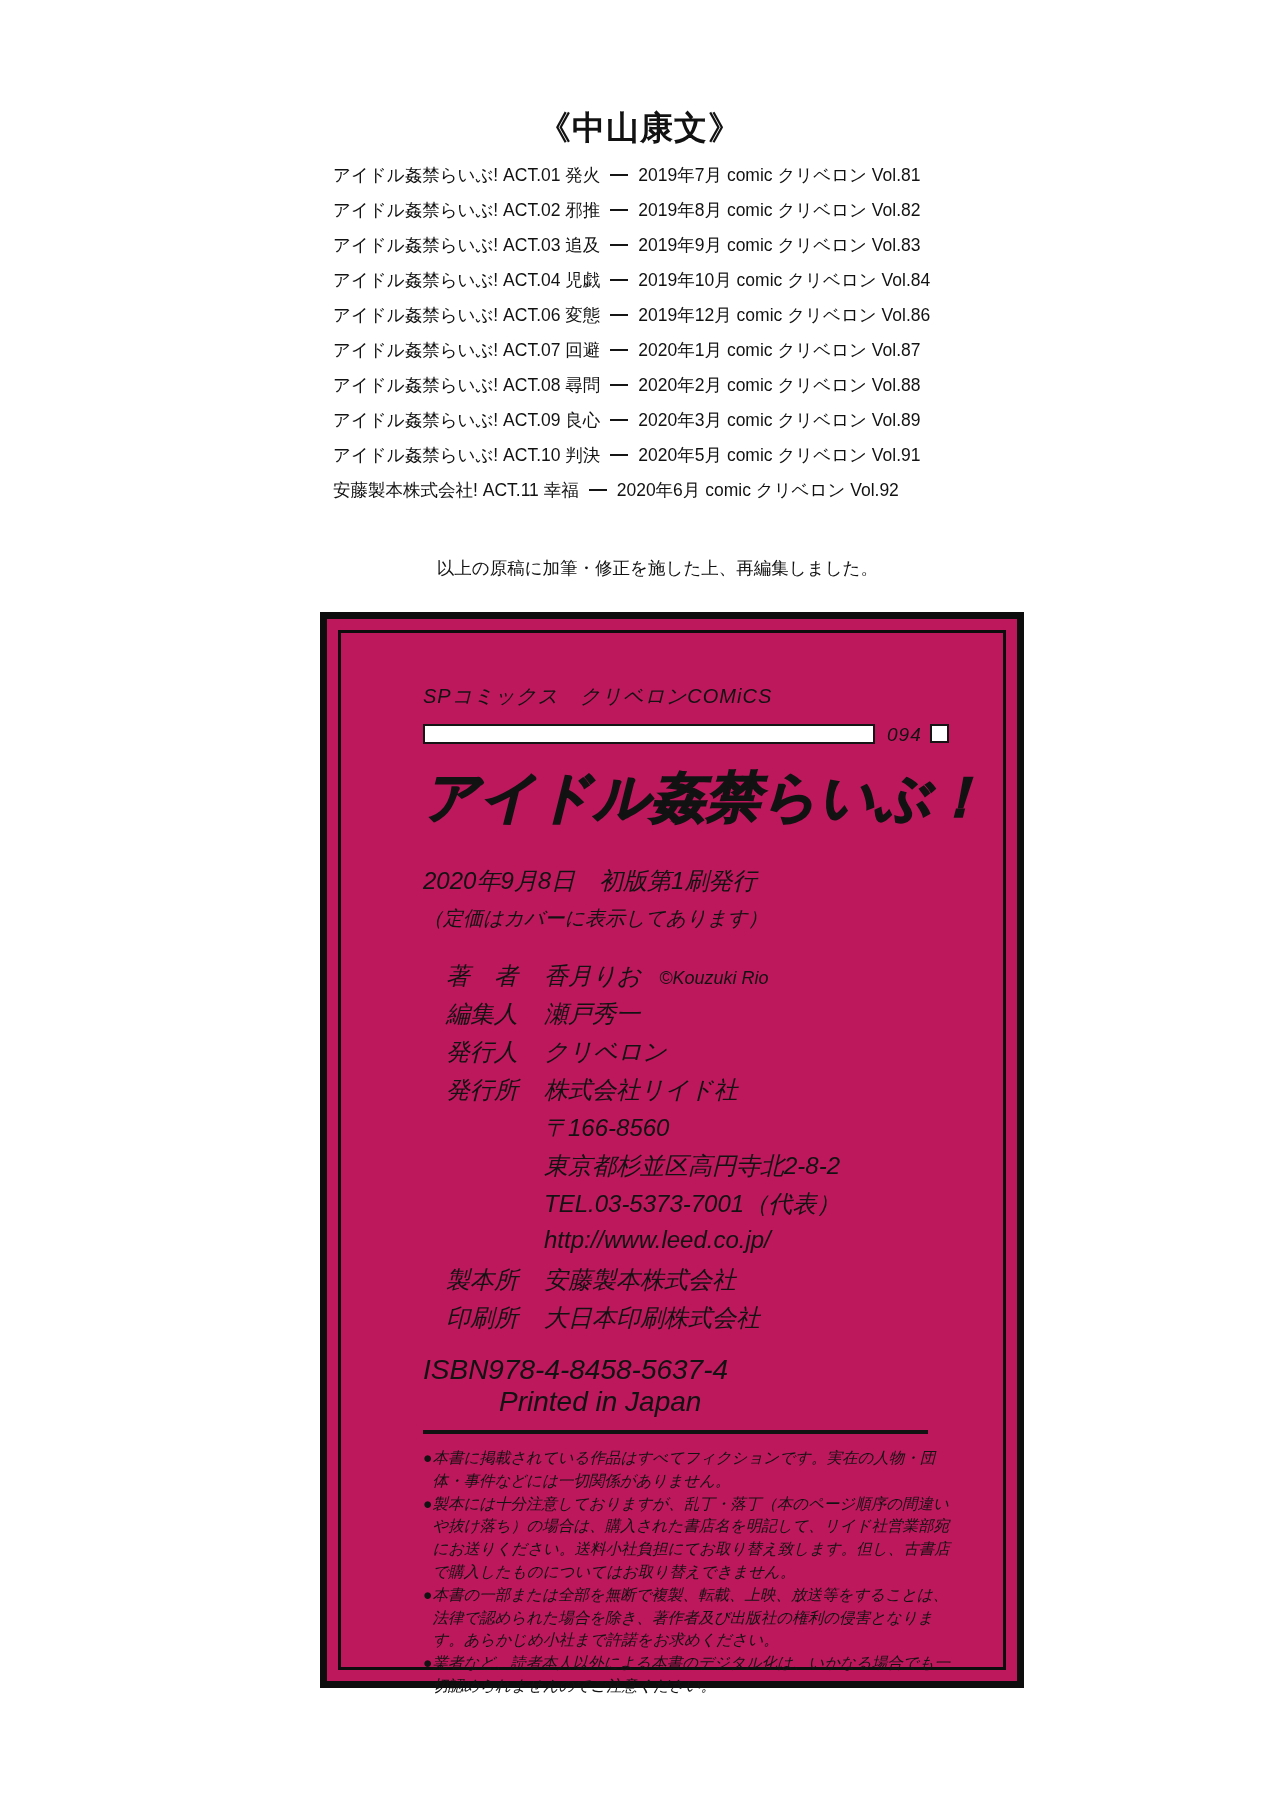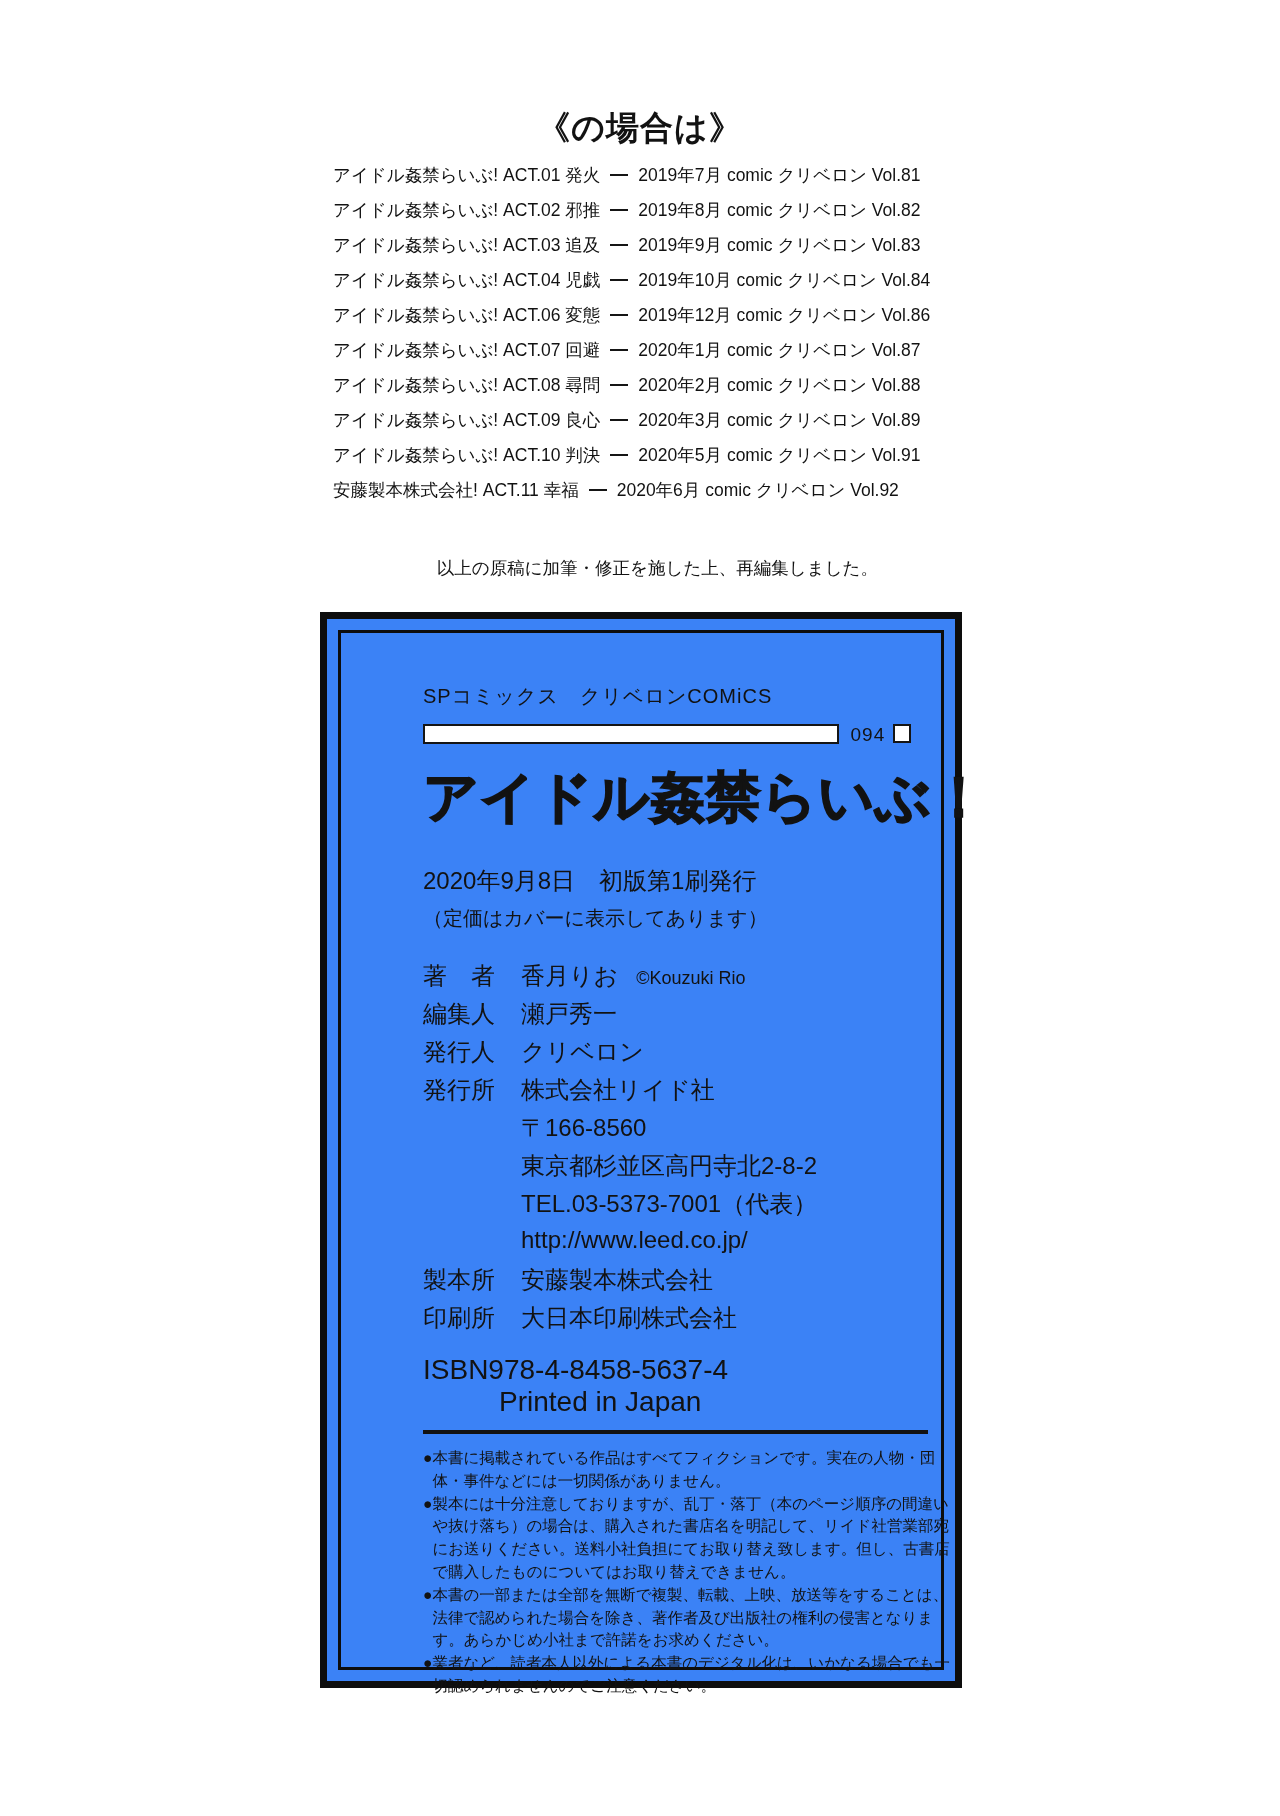--- a/index.html
+++ b/index.html
@@ -24,22 +24,22 @@
     flex:1 1 auto; height:0; border-top:2.5px solid #151515;
     margin:0 10px; min-width:18px;
   }
   .note {
     position:absolute; top:556px; left:333px; width:545px;
     text-align:right; font-size:17.5px;
   }
 
   
   .box-outer {
-    position:absolute; top:612px; left:320px; width:642px; height:1076px;
-    border:7px solid #0d0d0d; background:#3b82f6;
+    position:absolute; top:612px; left:320px; width:704px; height:1076px;
+    border:7px solid #0d0d0d; background:#be185d;font-style:italic;
   }
   .box-inner {
     position:absolute; top:11px; left:11px; right:11px; bottom:11px;
     border:3px solid #0d0d0d;
     padding:50px 30px 0 82px;
   }
   .series { font-size:20px; letter-spacing:1px; }
   .code-row { display:flex; align-items:flex-start; margin-top:14px; }
   .bar { width:452px; height:20px; border:2.5px solid #151515; background:#fff; }
   .code { margin-left:12px; font-size:19px; letter-spacing:1px; }
@@ -47,42 +47,42 @@
 
   .book-title {
     margin-top:15px; font-size:55px; font-weight:900;
     font-family:"DejaVu Sans","Liberation Sans",sans-serif;
     letter-spacing:0.5px; white-space:nowrap;
     -webkit-text-stroke:1.6px #121212;
   }
   .edition { margin-top:30px; font-size:24px; }
   .price-note { margin-top:8px; font-size:20px; }
 
-  .credits { margin-top:28px; }
+  .credits { margin-top:28px;margin-left:23px; }
   .credit { display:flex; align-items:baseline; height:38px; font-size:24px; white-space:nowrap; }
   .credit-label { flex:none; width:76px; }
   .credit-value { margin-left:22px; }
   .credit-extra { margin-left:18px; font-size:18px; }
 
   .isbn-row { margin-top:14px; font-size:28px; display:flex; white-space:nowrap;flex-direction:column; }
   .printed { margin-left:76px; }
 
   .divider { margin-top:12px; width:505px; height:4px; background:#121212; }
 
   .notices { margin-top:13px; width:540px; font-size:15.5px; line-height:22.8px; }
   .notice { display:flex; }
   .bullet { flex:none; }
   .notice-text { flex:1 1 auto; }
 </style>
 </head>
 <body>
 
 <div class="page">
 
-  <div class="heading">《の場合は》</div>
+  <div class="heading">《中山康文》</div>
 
   <div class="entries" id="entries">
   <div class="entry">
     <span class="entry-title">アイドル姦禁らいぶ! ACT.01 発火</span>
     <span class="entry-line"></span>
     <span class="entry-source">2019年7月 comic クリベロン Vol.81</span>
   </div>
 
   <div class="entry">
     <span class="entry-title">アイドル姦禁らいぶ! ACT.02 邪推</span>

